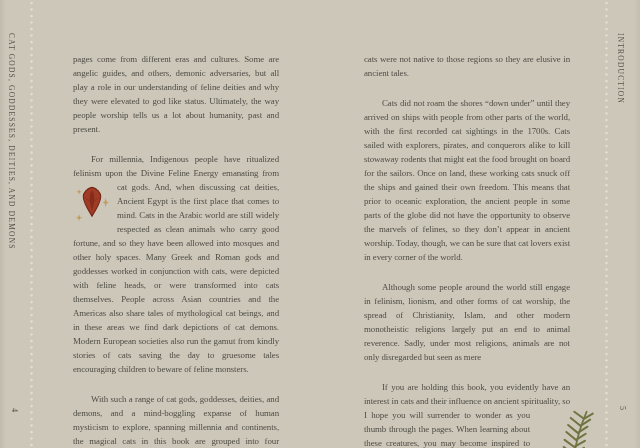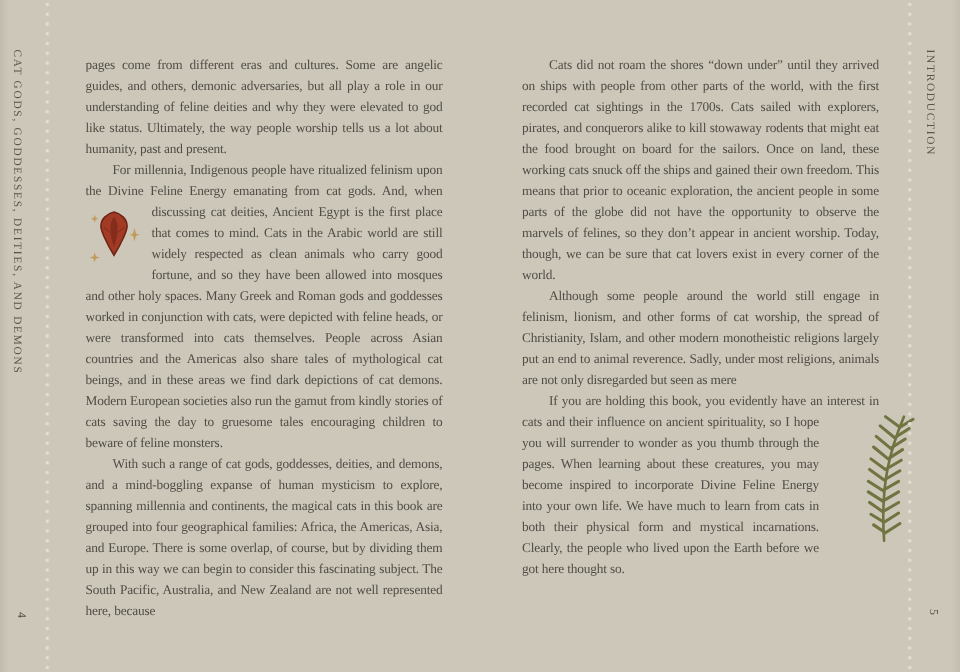--- a/index.html
+++ b/index.html
@@ -43,21 +43,21 @@
   .pagenum.right{left:618px;top:406px;}
   .textcol{
     position:absolute;top:36px;width:238px;
     font-size:8.9px;line-height:14px;
     letter-spacing:-0.1px;
     color:#4f4d45;
     text-align:justify;
   }
   .textcol.leftcol{left:57px;}
   .textcol.rightcol{left:348px;}
-  .textcol p{margin:0;text-indent:18px;}
+  .textcol p{margin:16px;text-indent:18px;}
   .textcol p.cont{text-indent:0;}
   .gem-float{
     float:left;
     width:38px;height:44px;
     margin:2px 6px 1px 0;
   }
   .gem-float svg{display:block;}
   .fern-float{
     float:right;
     width:48px;height:88px;
@@ -104,20 +104,21 @@
       </svg>
         </span>
       <span>when discussing cat deities, Ancient Egypt is the first place that comes to mind. Cats in the Arabic world are still widely respected as clean animals who carry good fortune, and so they have been allowed into mosques and other holy spaces. Many Greek and Roman gods and goddesses worked in conjunction with cats, were depicted with feline heads, or were transformed into cats themselves. People across Asian countries and the Americas also share tales of mythological cat beings, and in these areas we find dark depictions of cat demons. Modern European societies also run the gamut from kindly stories of cats saving the day to gruesome tales encouraging children to beware of feline monsters.</span>
     </p>
     <p>With such a range of cat gods, goddesses, deities, and demons, and a mind-boggling expanse of human mysticism to explore, spanning millennia and continents, the magical cats in this book are grouped into four geographical families: Africa, the Americas, Asia, and Europe. There is some overlap, of course, but by dividing them up in this way we can begin to consider this fascinating subject. The South Pacific, Australia, and New Zealand are not well represented here, because</p>
   </div>
 
   <div class="pagenum left">4</div>
 
   <div class="textcol rightcol">
+    <p class="cont">cats were not native to those regions so they are elusive in ancient tales.</p>
     <p>Cats did not roam the shores “down under” until they arrived on ships with people from other parts of the world, with the first recorded cat sightings in the 1700s. Cats sailed with explorers, pirates, and conquerors alike to kill stowaway rodents that might eat the food brought on board for the sailors. Once on land, these working cats snuck off the ships and gained their own freedom. This means that prior to oceanic exploration, the ancient people in some parts of the globe did not have the opportunity to observe the marvels of felines, so they don’t appear in ancient worship. Today, though, we can be sure that cat lovers exist in every corner of the world.</p>
     <p>Although some people around the world still engage in felinism, lionism, and other forms of cat worship, the spread of Christianity, Islam, and other modern monotheistic religions largely put an end to animal reverence. Sadly, under most religions, animals are not only disregarded but seen as mere</p>
     <p>
       <span>If you are holding this book, you evidently have an interest in cats and their influence on ancient spirituality, so I hope</span>
       <span class="fern-float">
           <svg width="62" height="88" viewBox="0 0 64 100" xmlns="http://www.w3.org/2000/svg">
         <g stroke="#6f7441" stroke-width="2.3" stroke-linecap="round" fill="none">
           <path d="M52,2 C42,26 34,52 37,96" stroke-width="2"></path>
           <path d="M49,10 L38,2   M49,10 L59,4"></path>
           <path d="M45,18 L34,9   M45,18 L56,11"></path>

